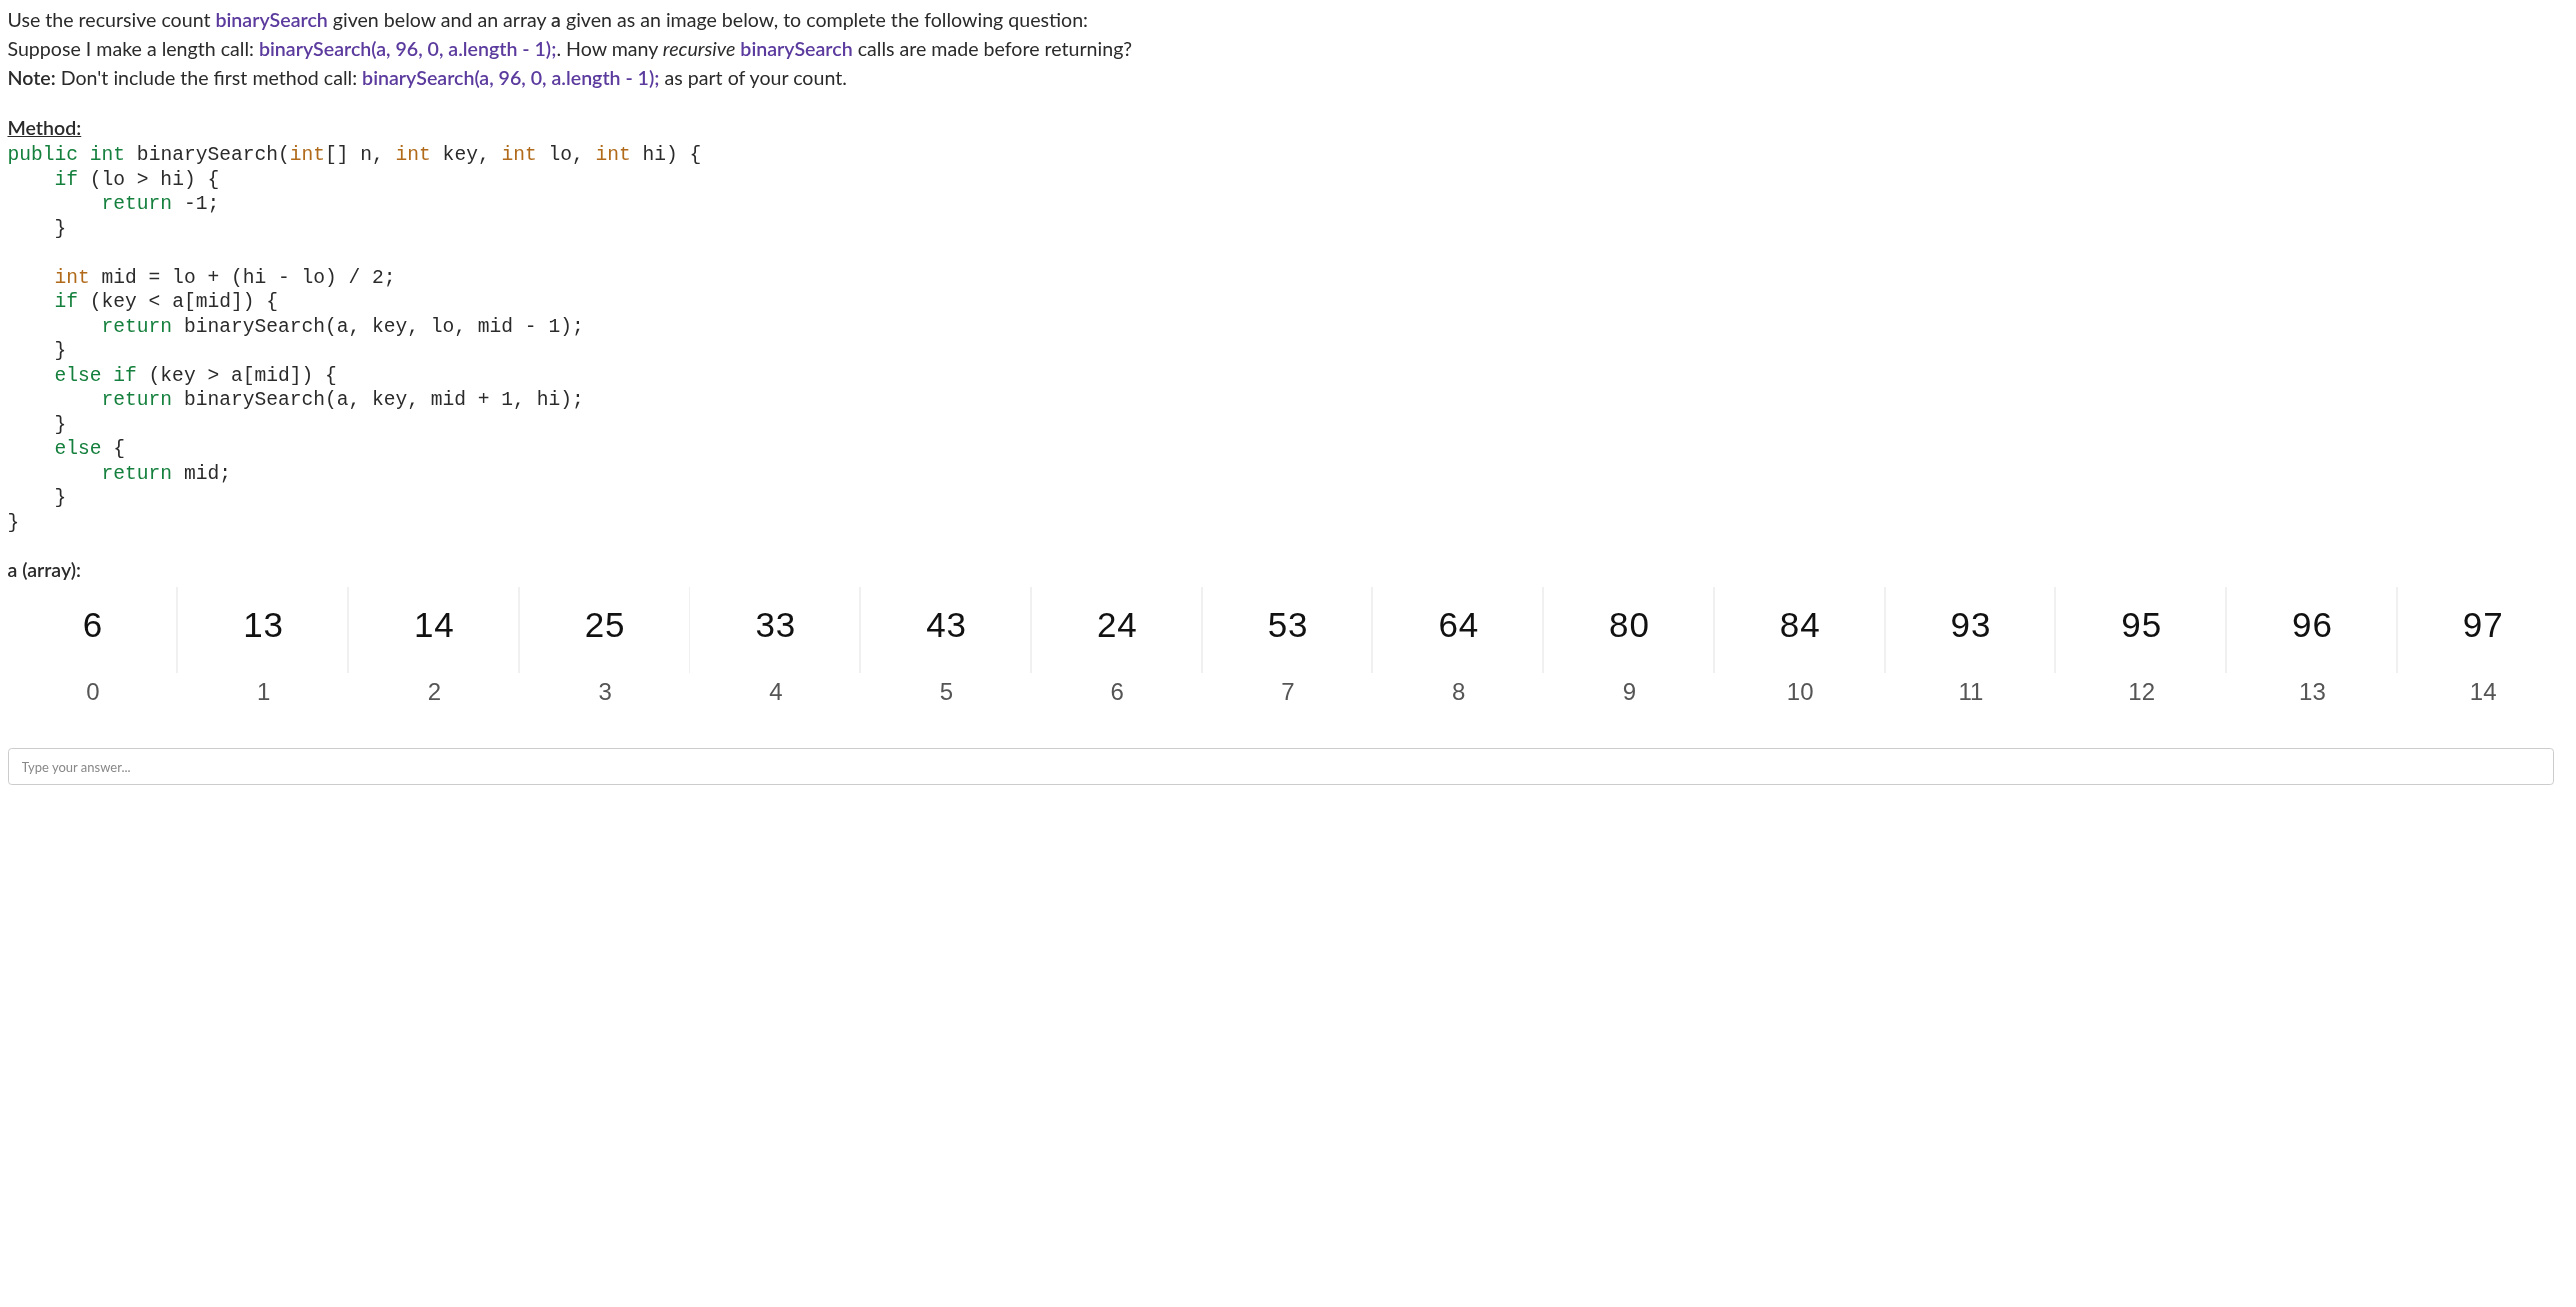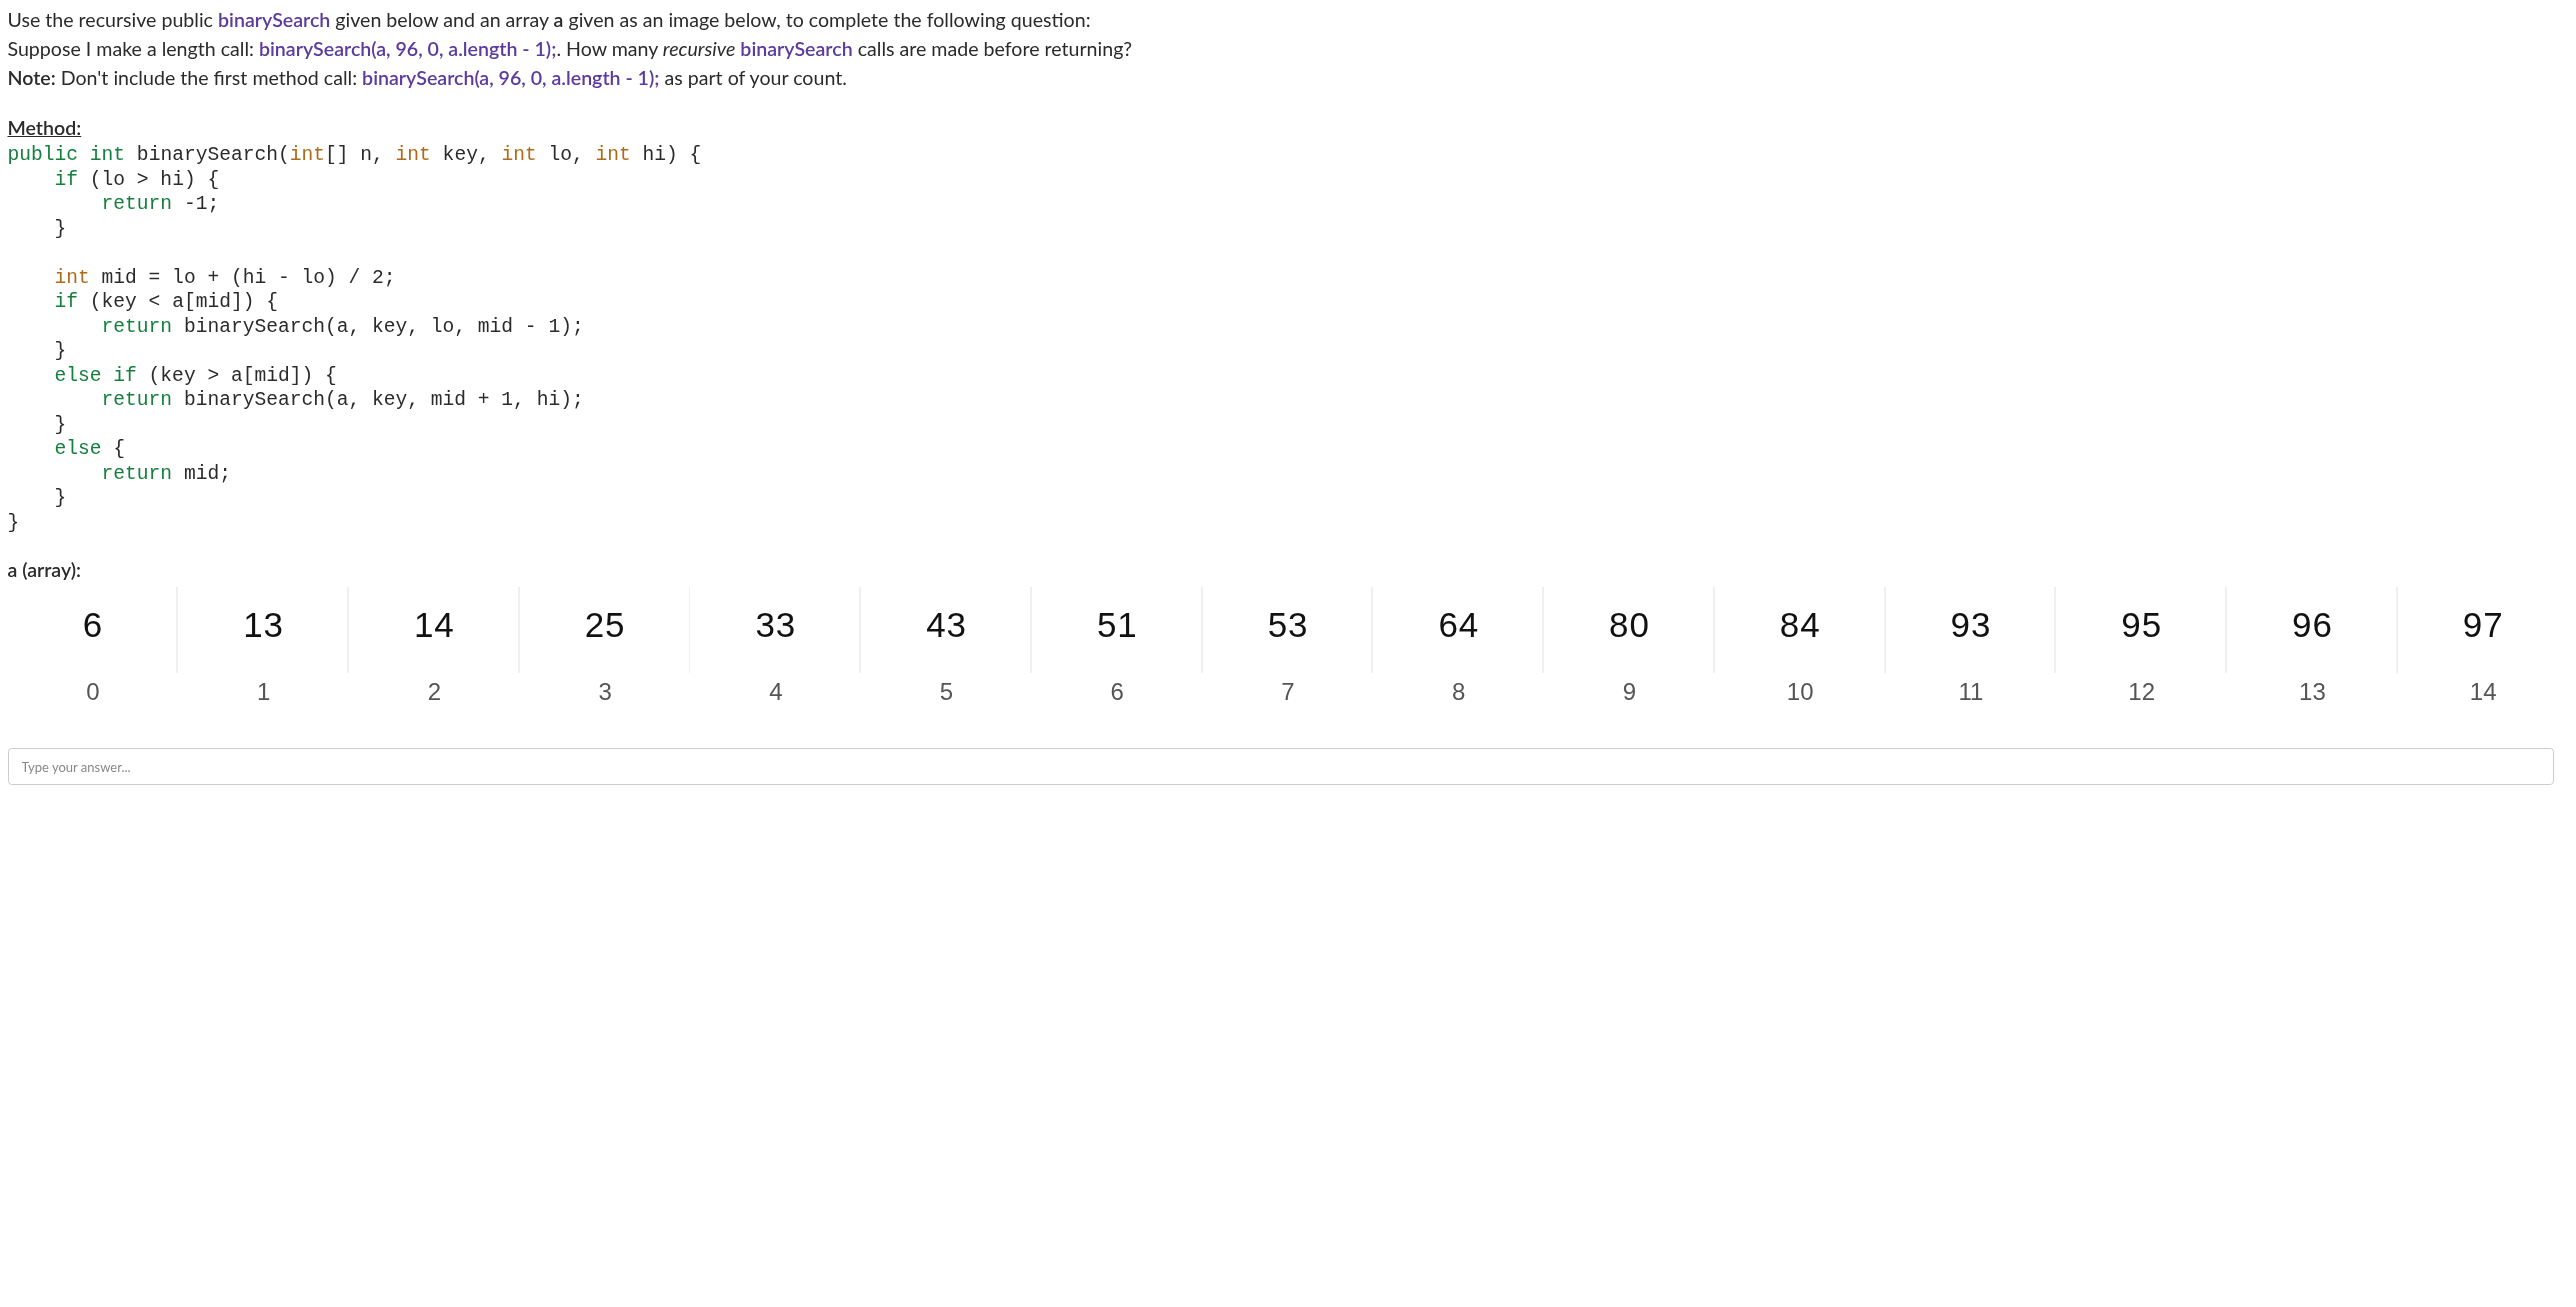--- a/index.html
+++ b/index.html
@@ -65,21 +65,21 @@
     color: #333;
     font-family: inherit;
   }
   .answer-box input::placeholder { color: #888; }
 </style>
 </head>
 <body>
 
 <div class="question">
   <p>
-    <span>Use the recursive public </span><span class="ident">binarySearch</span><span> given below and an array </span><span class="bold">a</span><span> given as an image below, to complete the following question:</span>
+    <span>Use the recursive count </span><span class="ident">binarySearch</span><span> given below and an array </span><span class="bold">a</span><span> given as an image below, to complete the following question:</span>
   </p>
   <p>
     <span>Suppose I make a length call: </span><span class="ident">binarySearch(a, 96, 0, a.length - 1);</span><span>. How many </span><span class="italic">recursive</span><span> </span><span class="ident">binarySearch</span><span> calls are made before returning?</span>
   </p>
   <p>
     <span class="bold">Note:</span><span> Don't include the first method call: </span><span class="ident">binarySearch(a, 96, 0, a.length - 1);</span><span> as part of your count.</span>
   </p>
 </div>
 
 <div class="method-label">Method:</div>
@@ -104,21 +104,21 @@
 <div class="array-label">a (array):</div>
 
 <div class="array-wrap">
   <div class="array-row" id="array-values">
       <div class="cell val">6</div>
       <div class="cell val">13</div>
       <div class="cell val">14</div>
       <div class="cell val">25</div>
       <div class="cell val">33</div>
       <div class="cell val">43</div>
-      <div class="cell val">51</div>
+      <div class="cell val">24</div>
       <div class="cell val">53</div>
       <div class="cell val">64</div>
       <div class="cell val">80</div>
       <div class="cell val">84</div>
       <div class="cell val">93</div>
       <div class="cell val">95</div>
       <div class="cell val">96</div>
       <div class="cell val last">97</div>
     </div>
   <div class="array-row" id="array-indices">

